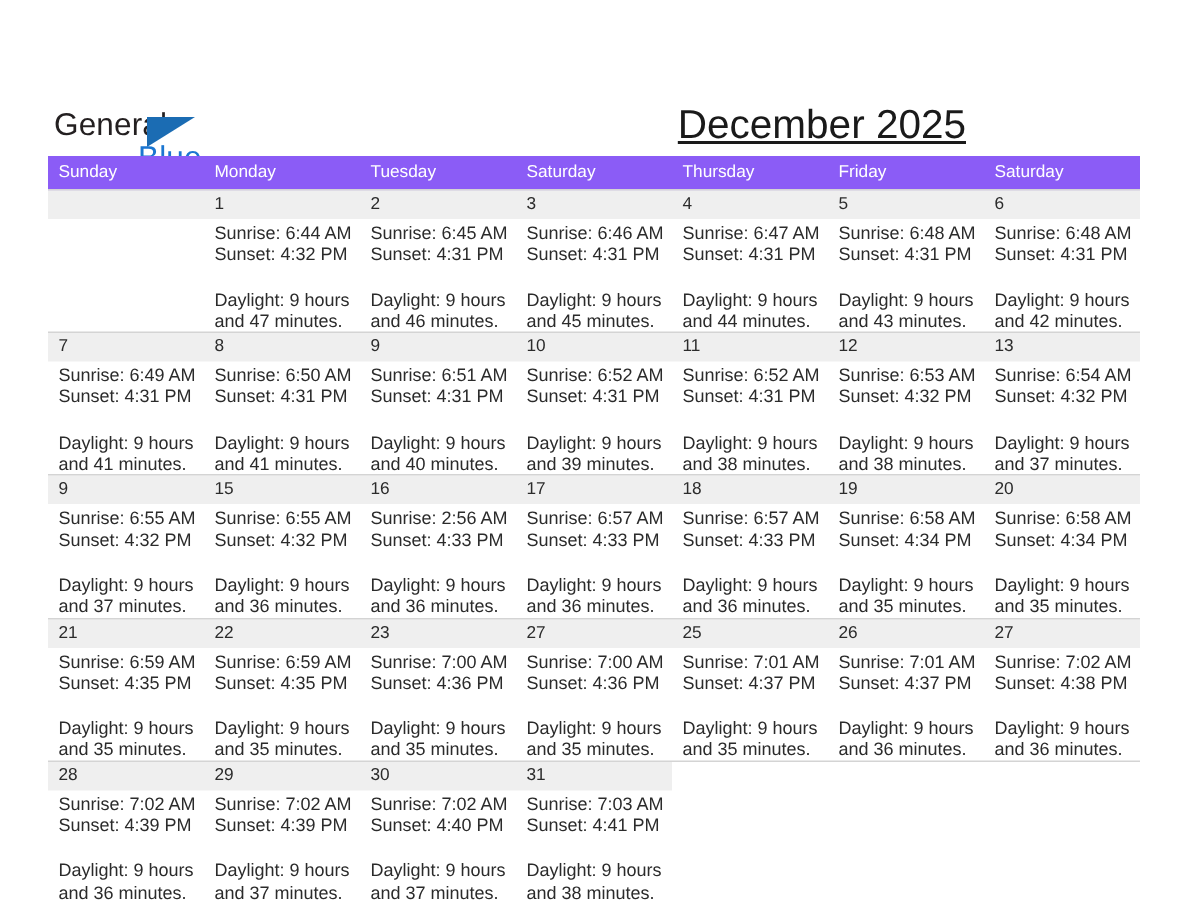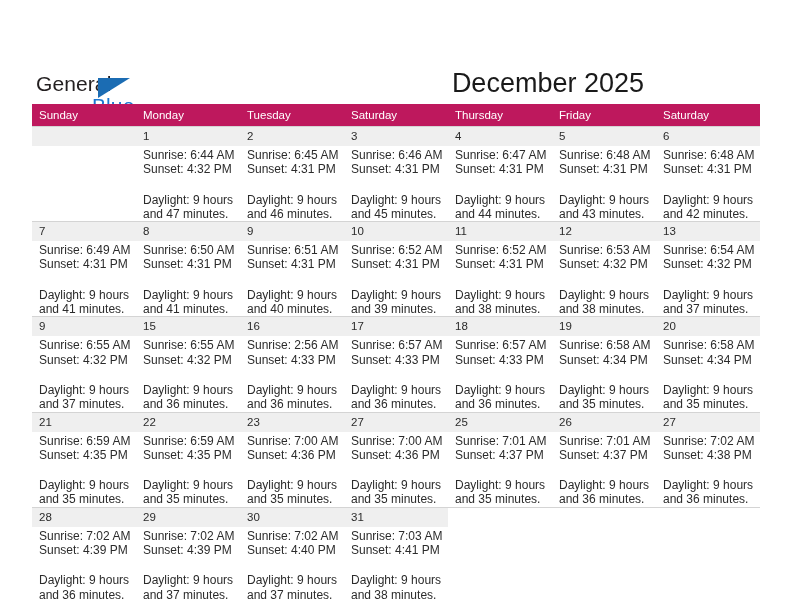--- a/index.html
+++ b/index.html
@@ -71,20 +71,21 @@
     right: 36px;
     top: 30px;
     text-align: right;
   }
   .cal-title {
     font-size: 27px;
     font-weight: normal;
     color: #1a1a1a;
     line-height: 34px;
     white-space: nowrap;
+    text-decoration: underline;
   }
   .cal-subtitle {
     font-size: 13px;
     color: #2b2b2b;
     line-height: 20px;
     margin-top: 4px;
     white-space: nowrap;
   }
 
   
@@ -92,21 +93,21 @@
     position: absolute;
     left: 32px;
     top: 104px;
     width: 728px;
     border-collapse: collapse;
     table-layout: fixed;
   }
   .calendar col { width: 104px; }
 
   .calendar thead th {
-    background: #be185d;
+    background: #8b5cf6;
     color: #ffffff;
     font-size: 11.5px;
     font-weight: normal;
     text-align: left;
     padding: 5px 0 5px 7px;
     height: 11px;
     border: none;
   }
 
   .week-row { height: 90px; }

